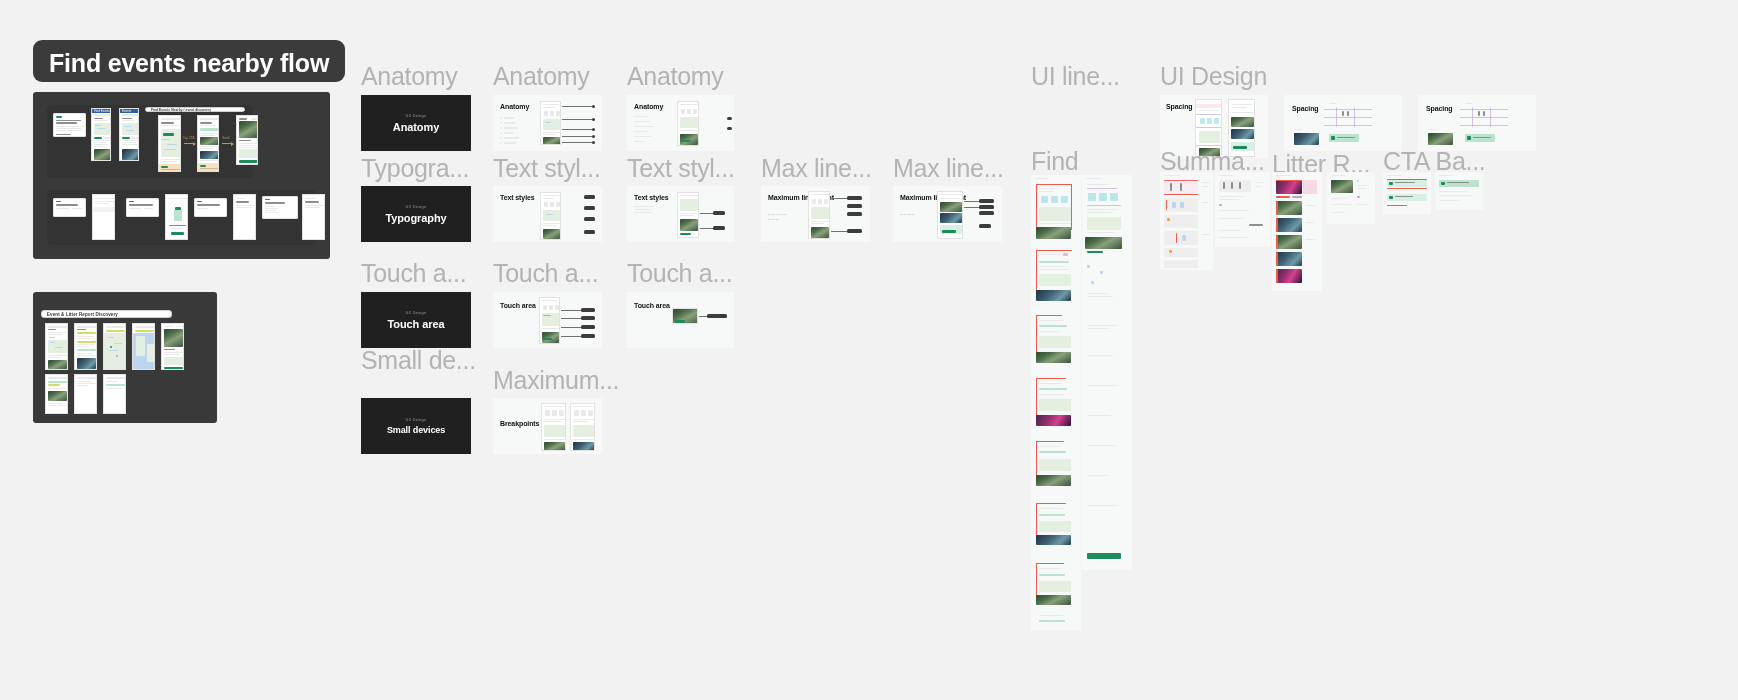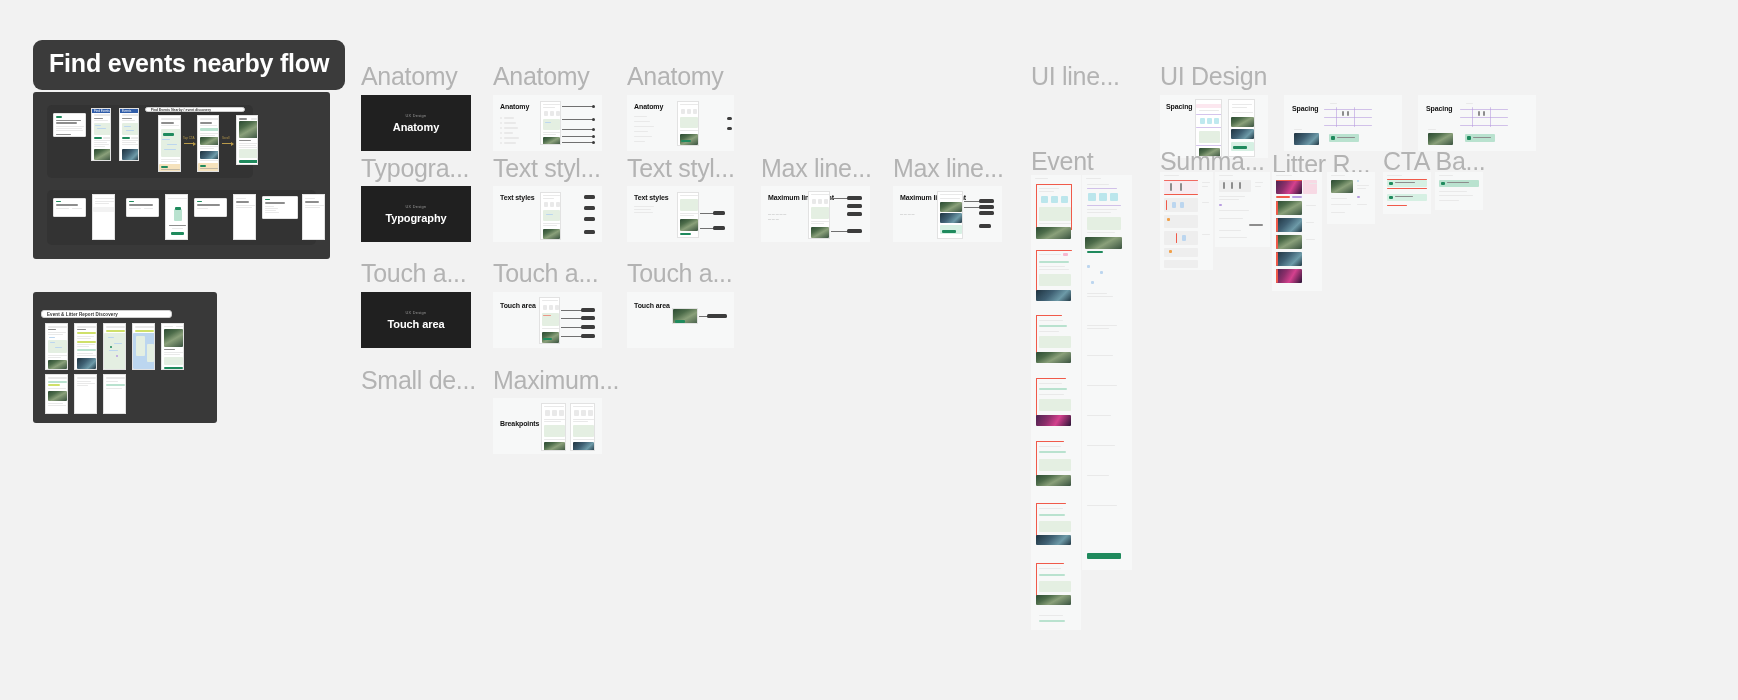--- a/index.html
+++ b/index.html
@@ -24,21 +24,21 @@
 
   
   .pill {
     position: absolute;
     background: #3b3b3b;
     color: #ffffff;
     border-radius: 9px;
     font-size: 25px;
     font-weight: 700;
     letter-spacing: -0.2px;
-    padding: 10px 16px 12px 16px;
+    padding: 10px 16px 4px 16px;
     white-space: nowrap;
     z-index: 30;
     line-height: 1.1;
   }
 
   
   .dark-board {
     position: absolute;
     background: #393939;
     border-radius: 3px;
@@ -447,21 +447,25 @@
     <div class="eyebrow">UX Design</div>
     <div class="big">Typography</div>
   </div>
 
   <div class="frame-label" style="left:361px; top:261px;">Touch a...</div>
   <div class="dark-card" style="left:361px; top:292px; width:110px; height:56px;">
     <div class="eyebrow">UX Design</div>
     <div class="big">Touch area</div>
   </div>
 
-  <div class="frame-label" style="left:361px; top:368px;">Small de...</div>
+  <div class="frame-label" style="left:361px; top:348px;">Small de...</div>
+  <div class="dark-card small" style="left:361px; top:398px; width:110px; height:56px;">
+    <div class="eyebrow">UX Design</div>
+    <div class="big">Small devices</div>
+  </div>
 
   <div class="frame-label" style="left:493px; top:64px;">Anatomy</div>
   <div class="spec-card" style="left:493px; top:95px; width:109px; height:56px;">
     <div class="spec-title" style="left:7px; top:8px;">Anatomy</div>
     <div class="ph lt" style="left:7px; top:22px; width:2px; height:2px;"></div>
     <div class="ph lt" style="left:11px; top:22px; width:10px; height:1.5px;"></div>
     <div class="ph lt" style="left:7px; top:27px; width:2px; height:2px;"></div>
     <div class="ph lt" style="left:11px; top:27px; width:12px; height:1.5px;"></div>
     <div class="ph lt" style="left:7px; top:32px; width:2px; height:2px;"></div>
     <div class="ph lt" style="left:11px; top:32px; width:14px; height:1.5px;"></div>
@@ -661,21 +665,21 @@
     <div class="lead" style="left:71px; top:15px; width:16px;"></div>
     <div class="chip" style="left:86px; top:13px; width:15px; height:4px;"></div>
     <div class="lead" style="left:71px; top:21px; width:16px;"></div>
     <div class="chip" style="left:86px; top:19px; width:15px; height:4px;"></div>
     <div class="chip" style="left:86px; top:25px; width:15px; height:4px;"></div>
     <div class="chip" style="left:86px; top:38px; width:12px; height:4px;"></div>
   </div>
 
   <div class="frame-label" style="left:1031px; top:64px;">UI line...</div>
 
-  <div class="frame-label" style="left:1031px; top:149px;">Event</div>
+  <div class="frame-label" style="left:1031px; top:149px;">Find</div>
   <div class="spec-card" style="left:1031px; top:175px; width:50px; height:455px;">
     <div class="ph lt" style="left:4px; top:3px; width:13px; height:1.2px;"></div>
     <div class="ph red" style="left:5px; top:9px; width:36px; height:.7px;"></div>
     <div class="ph red" style="left:5px; top:9px; width:.7px; height:46px;"></div>
     <div class="ph red" style="left:40px; top:9px; width:.7px; height:46px;"></div>
     <div class="ph lt" style="left:8px; top:13px; width:20px; height:1px;"></div>
     <div class="ph lt" style="left:8px; top:16px; width:15px; height:1px;"></div>
     <div class="ph cyn" style="left:10px; top:21px; width:7px; height:7px; opacity:.5;"></div>
     <div class="ph cyn" style="left:20px; top:21px; width:7px; height:7px; opacity:.5;"></div>
     <div class="ph cyn" style="left:30px; top:21px; width:7px; height:7px; opacity:.5;"></div>

